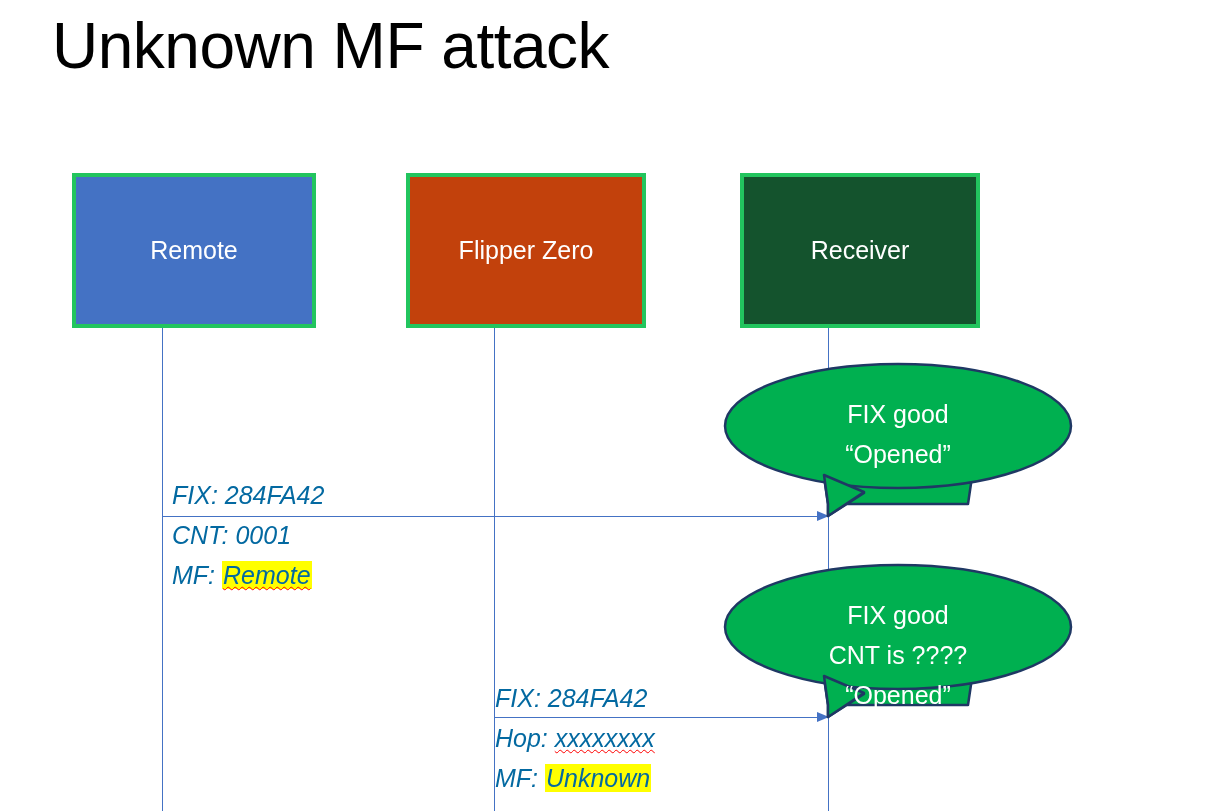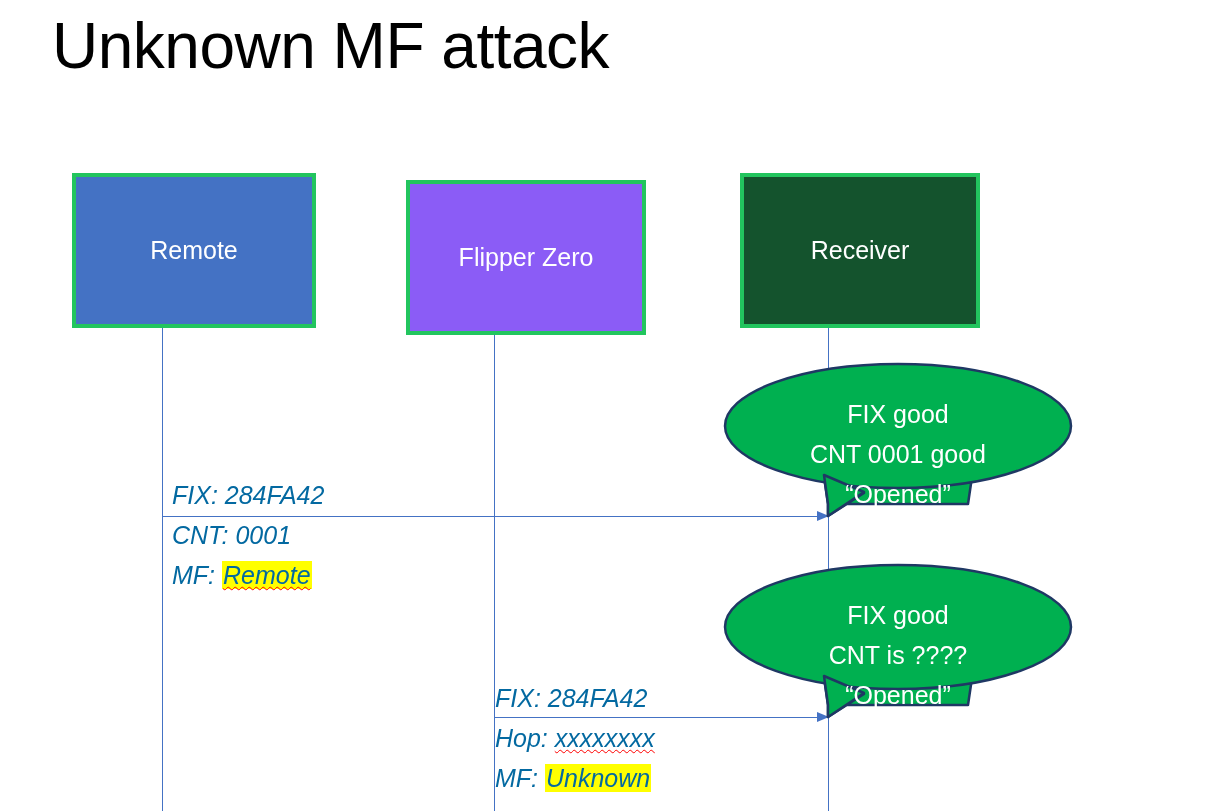--- a/index.html
+++ b/index.html
@@ -131,21 +131,21 @@
   <div class="lifeline" style="left:494px; top:328px; height:483px;"></div>
   <div class="lifeline" style="left:828px; top:328px; height:483px;"></div>
 
   <div class="msg-arrow" style="left:163px; top:516px; width:665px;"></div>
   <div class="msg-arrow" style="left:495px; top:717px; width:333px;"></div>
 
   <div class="actor-box" style="left:40px; top:173px; width:244px; height:155px; background:#4472C4;">
     <span class="actor-label">Remote</span>
   </div>
 
-  <div class="actor-box" style="left:374px; top:180px; width:240px; height:155px; background:#8b5cf6;">
+  <div class="actor-box" style="left:374px; top:173px; width:240px; height:155px; background:#c2410c;">
     <span class="actor-label">Flipper Zero</span>
   </div>
 
   <div class="actor-box" style="left:708px; top:173px; width:240px; height:155px; background:#14532d;">
     <span class="actor-label">Receiver</span>
   </div>
 
   <div class="msg-text" style="left:172px; top:475px;">
     <span class="line"><span>FIX: </span><span>284FA42</span></span>
     <span class="line"><span>CNT: </span><span>0001</span></span>
@@ -160,21 +160,20 @@
 
   <div class="bubble" style="left:724px; top:363px; width:348px; height:154px;">
     <svg width="348" height="154" viewBox="0 0 348 154" aria-hidden="true">
       <path d="M 104 141 L 100 114 L 174 124 L 248 114 L 244 141 Z
                M 104 141 L 104 153 L 140 130 Z" fill="#00B050" stroke="#1F3864" stroke-width="2.5" stroke-linejoin="round"></path>
       <ellipse cx="174" cy="63" rx="173" ry="62" fill="#00B050" stroke="#1F3864" stroke-width="2.5"></ellipse>
       <path d="M 100 112 L 104 141 L 104 153 L 140 129 Z" fill="#00B050" stroke="#1F3864" stroke-width="2.5" stroke-linejoin="round"></path>
     </svg>
     <div class="bubble-text" style="top:5px;">
       <span class="line">FIX good</span>
-      <span class="line">CNT 0001 good</span>
       <span class="line">“Opened”</span>
     </div>
   </div>
 
   <div class="bubble" style="left:724px; top:564px; width:348px; height:154px;">
     <svg width="348" height="154" viewBox="0 0 348 154" aria-hidden="true">
       <path d="M 104 141 L 100 114 L 174 124 L 248 114 L 244 141 Z
                M 104 141 L 104 153 L 140 130 Z" fill="#00B050" stroke="#1F3864" stroke-width="2.5" stroke-linejoin="round"></path>
       <ellipse cx="174" cy="63" rx="173" ry="62" fill="#00B050" stroke="#1F3864" stroke-width="2.5"></ellipse>
       <path d="M 100 112 L 104 141 L 104 153 L 140 129 Z" fill="#00B050" stroke="#1F3864" stroke-width="2.5" stroke-linejoin="round"></path>

